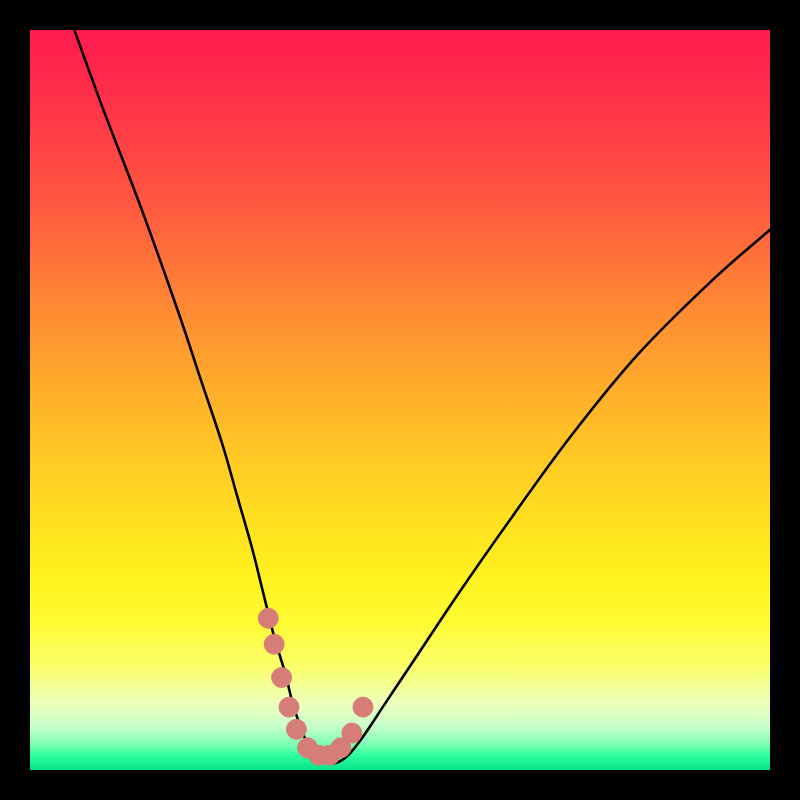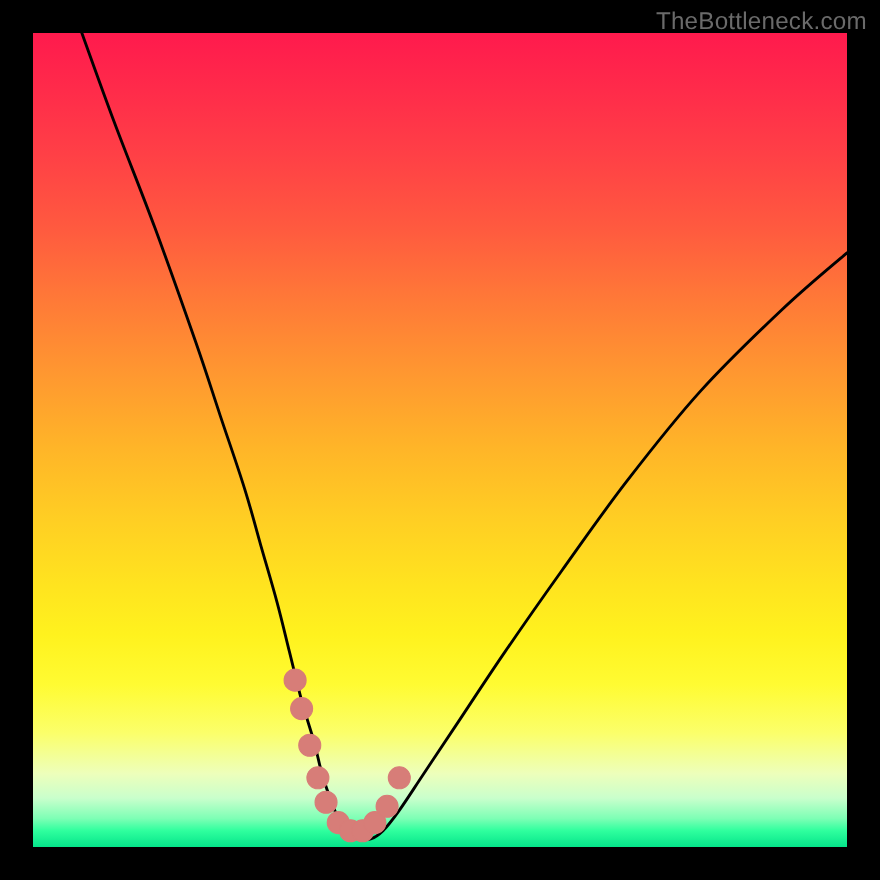--- a/index.html
+++ b/index.html
@@ -82,14 +82,13 @@
           <circle cx="266.40" cy="699.30" r="10" fill="#d77d78" stroke="#d77d78"></circle>
           <circle cx="277.50" cy="717.80" r="10" fill="#d77d78" stroke="#d77d78"></circle>
           <circle cx="288.60" cy="725.20" r="10" fill="#d77d78" stroke="#d77d78"></circle>
           <circle cx="299.70" cy="725.20" r="10" fill="#d77d78" stroke="#d77d78"></circle>
           <circle cx="310.80" cy="717.80" r="10" fill="#d77d78" stroke="#d77d78"></circle>
           <circle cx="321.90" cy="703.00" r="10" fill="#d77d78" stroke="#d77d78"></circle>
           <circle cx="333.00" cy="677.10" r="10" fill="#d77d78" stroke="#d77d78"></circle>
         </g>
     </svg>
   </div>
-  <div class="watermark">TheBottleneck.com</div>
 </div>
 
 </body></html>

